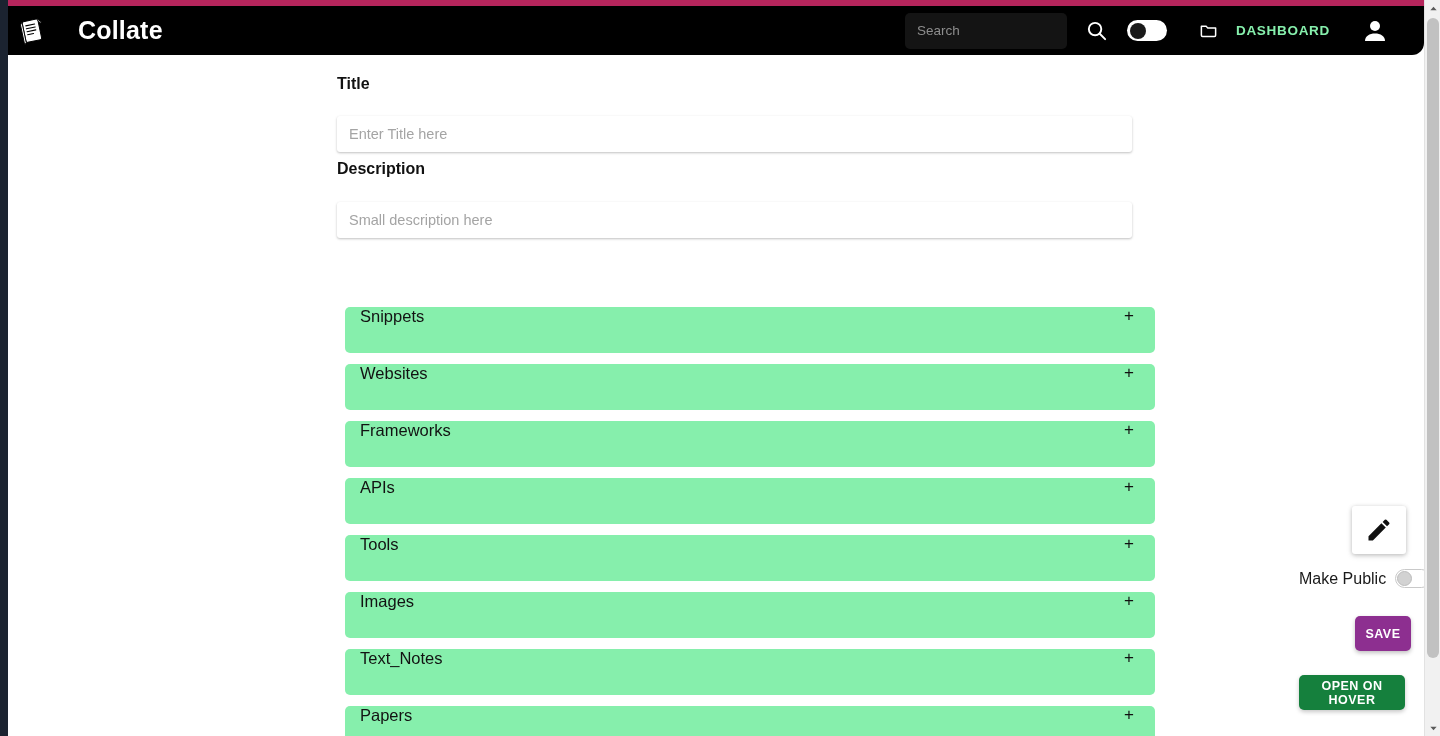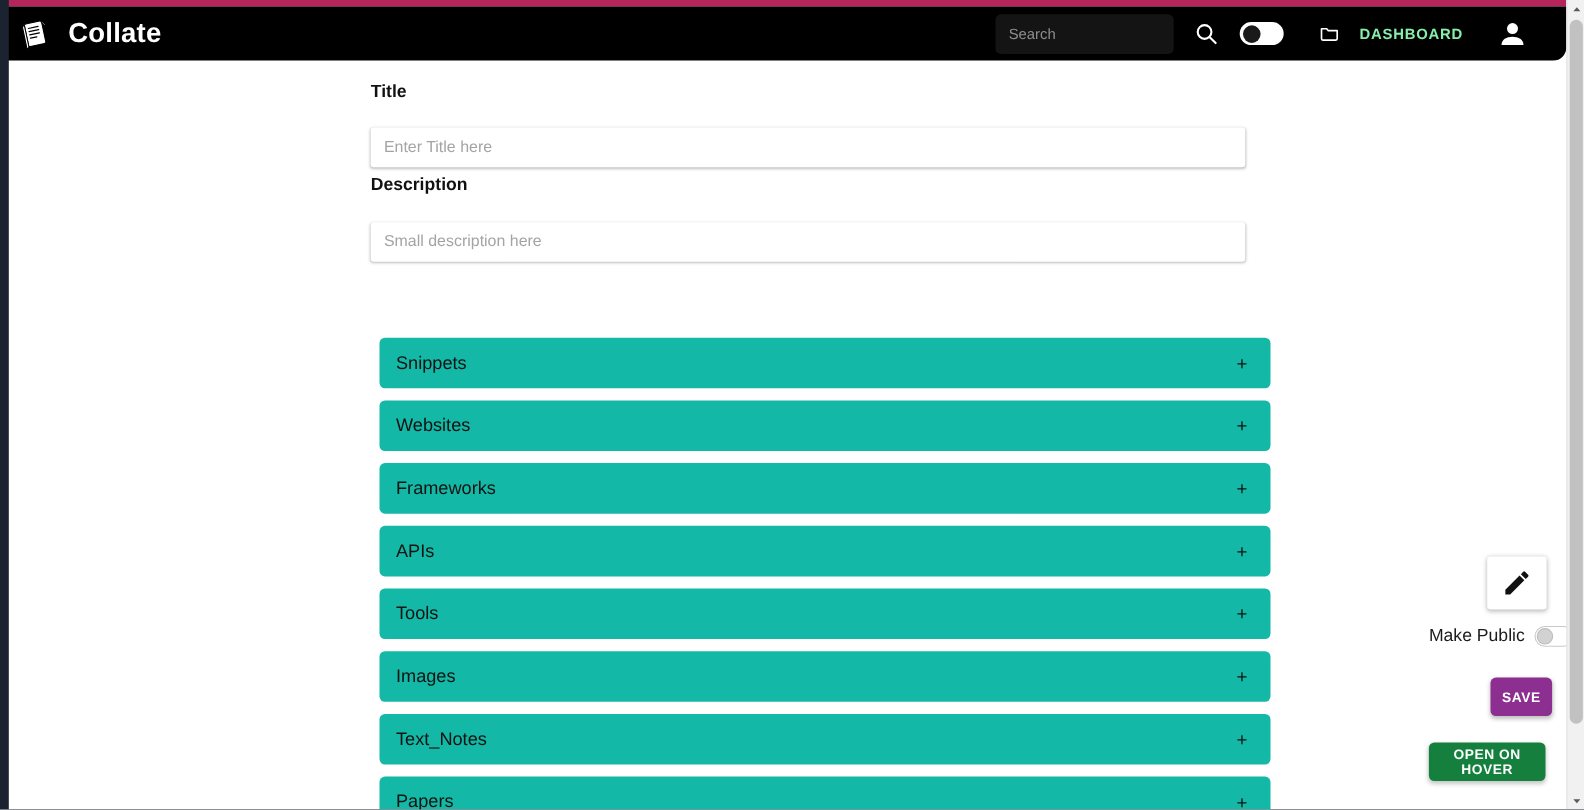--- a/index.html
+++ b/index.html
@@ -48,21 +48,21 @@
     background: #000000;
     border-bottom-right-radius: 12px;
     display: flex;
     align-items: center;
     z-index: 41;
   }
 
   .brand {
     display: flex;
     align-items: center;
-    gap: 14px;
+    gap: 30px;
     margin-left: 18px;
   }
   .brand-icon { width: 30px; height: 30px; display: block; }
   .brand-name {
     color: #ffffff;
     font-size: 25px;
     font-weight: bold;
     letter-spacing: 0.2px;
     line-height: 1;
   }
@@ -189,25 +189,24 @@
   .accordion {
     position: absolute;
     left: 345px;
     top: 252px;
     width: 810px;
   }
 
   .acc-item {
     width: 810px;
     height: 46px;
-    background: #14b8a6;
+    background: #86efac;
     border-radius: 5px;
     margin-bottom: 11px;
     display: flex;
-    align-items: center;
     padding: 0 21px 0 15px;
     cursor: pointer;
   }
   .acc-title {
     font-size: 16.5px;
     color: #121212;
   }
   .acc-plus {
     margin-left: auto;
     font-size: 17px;

